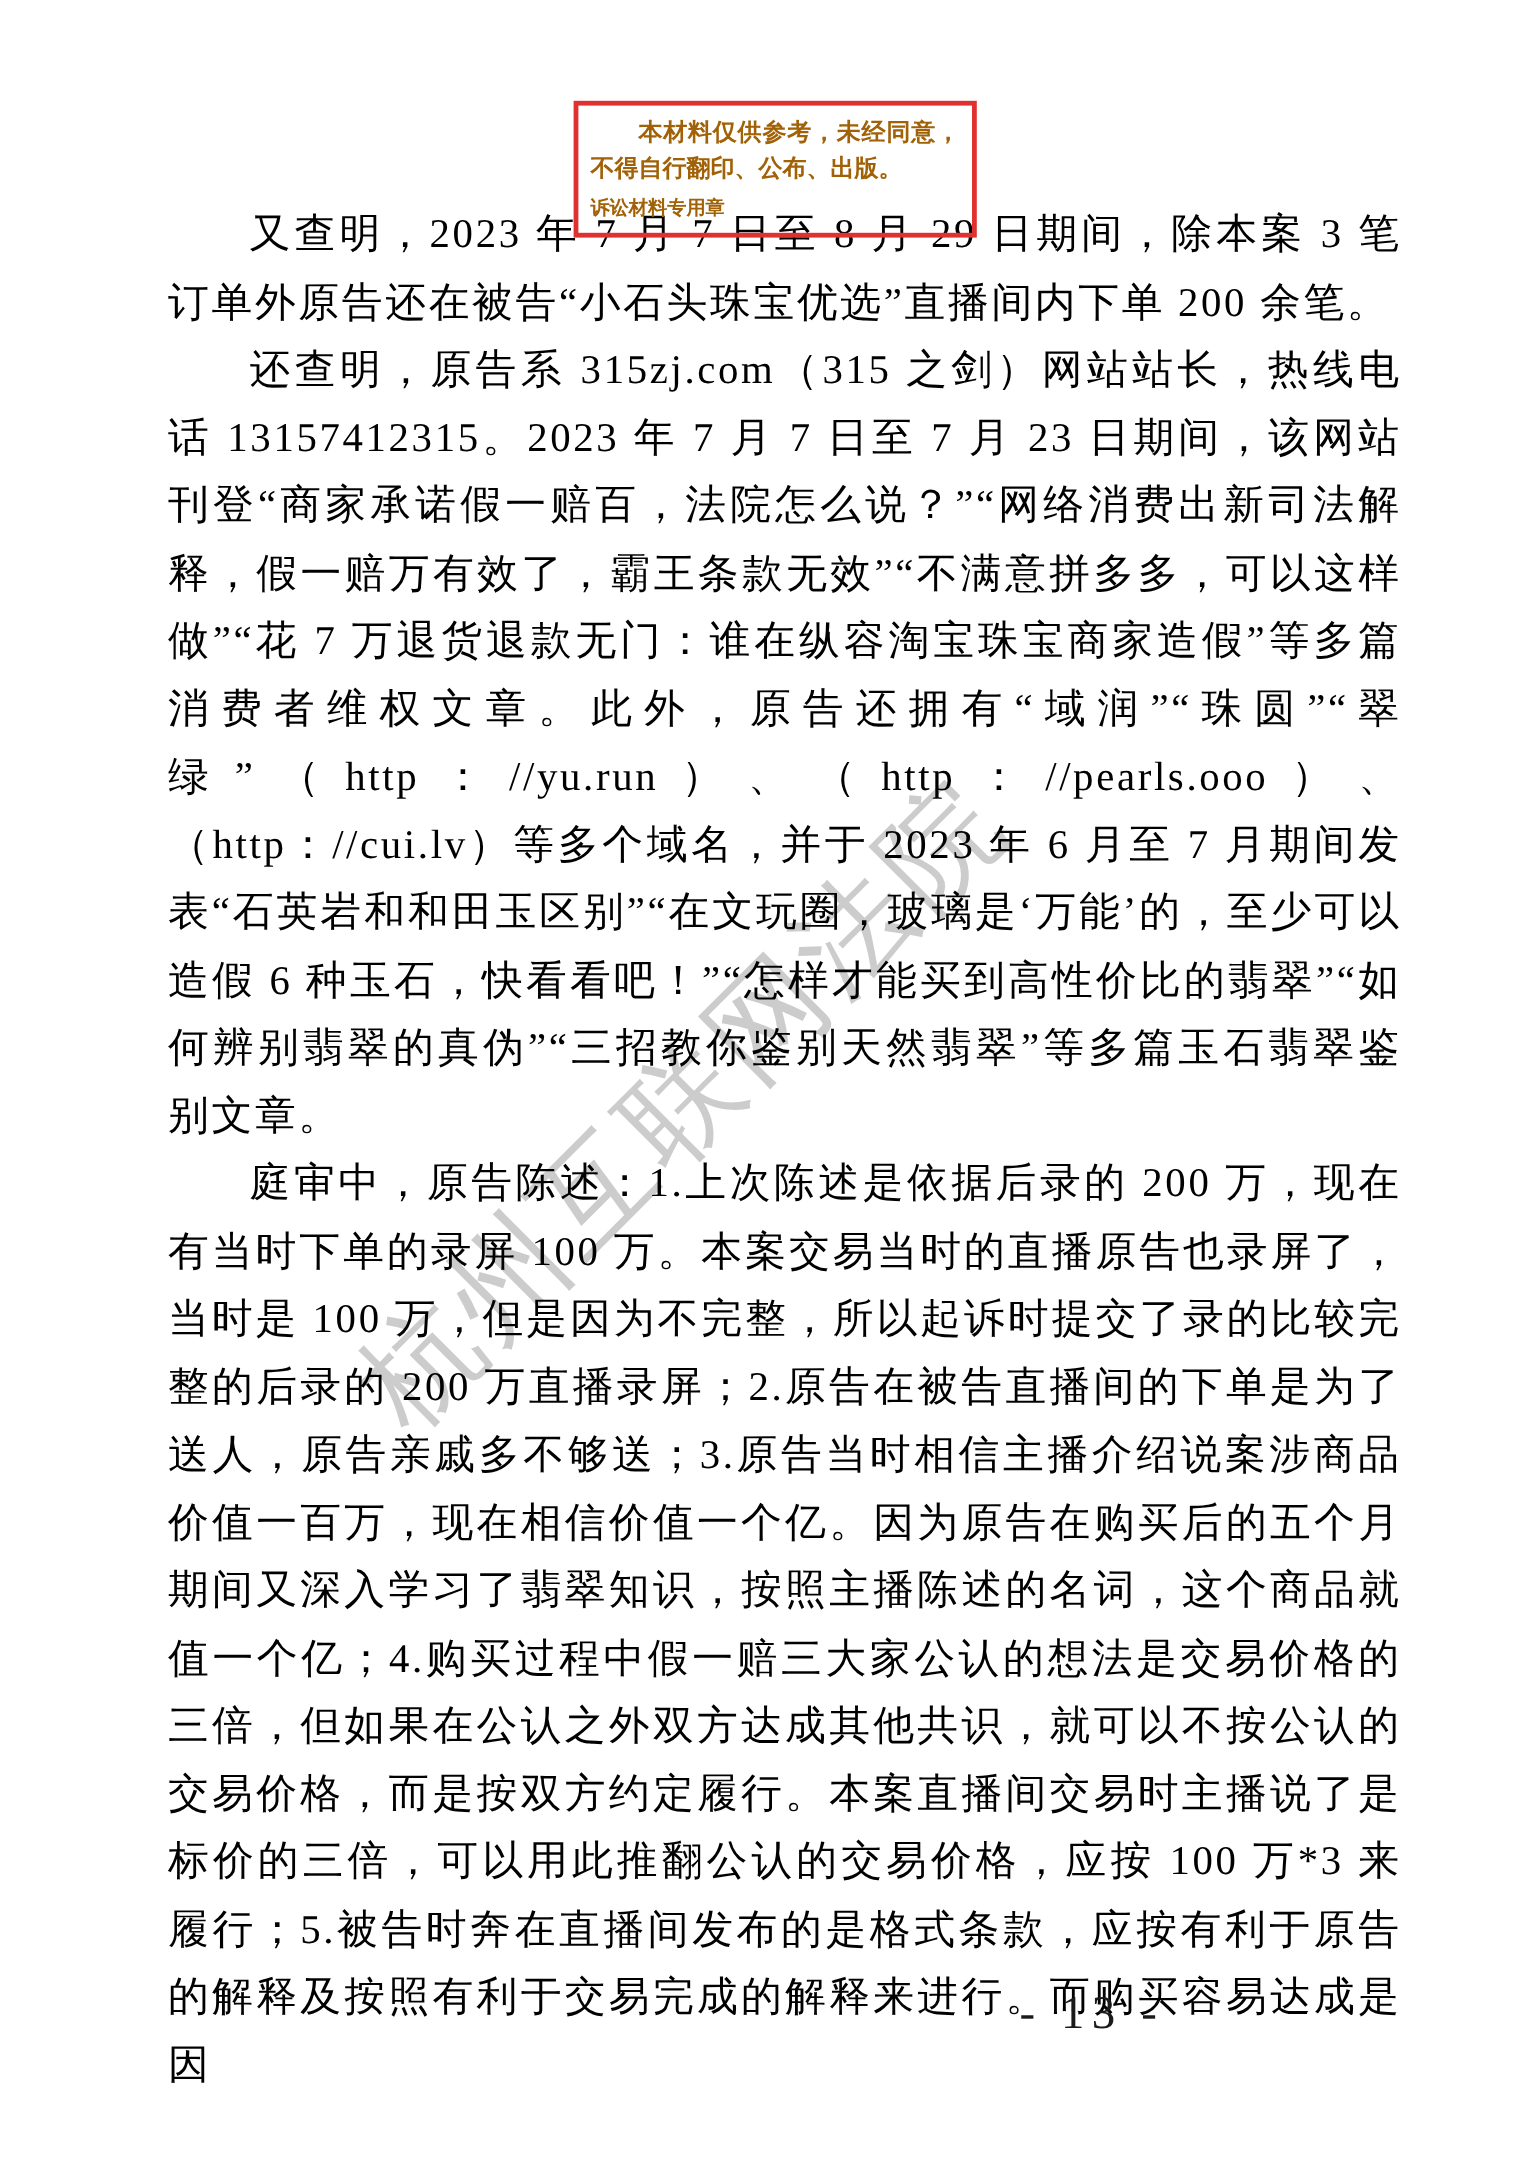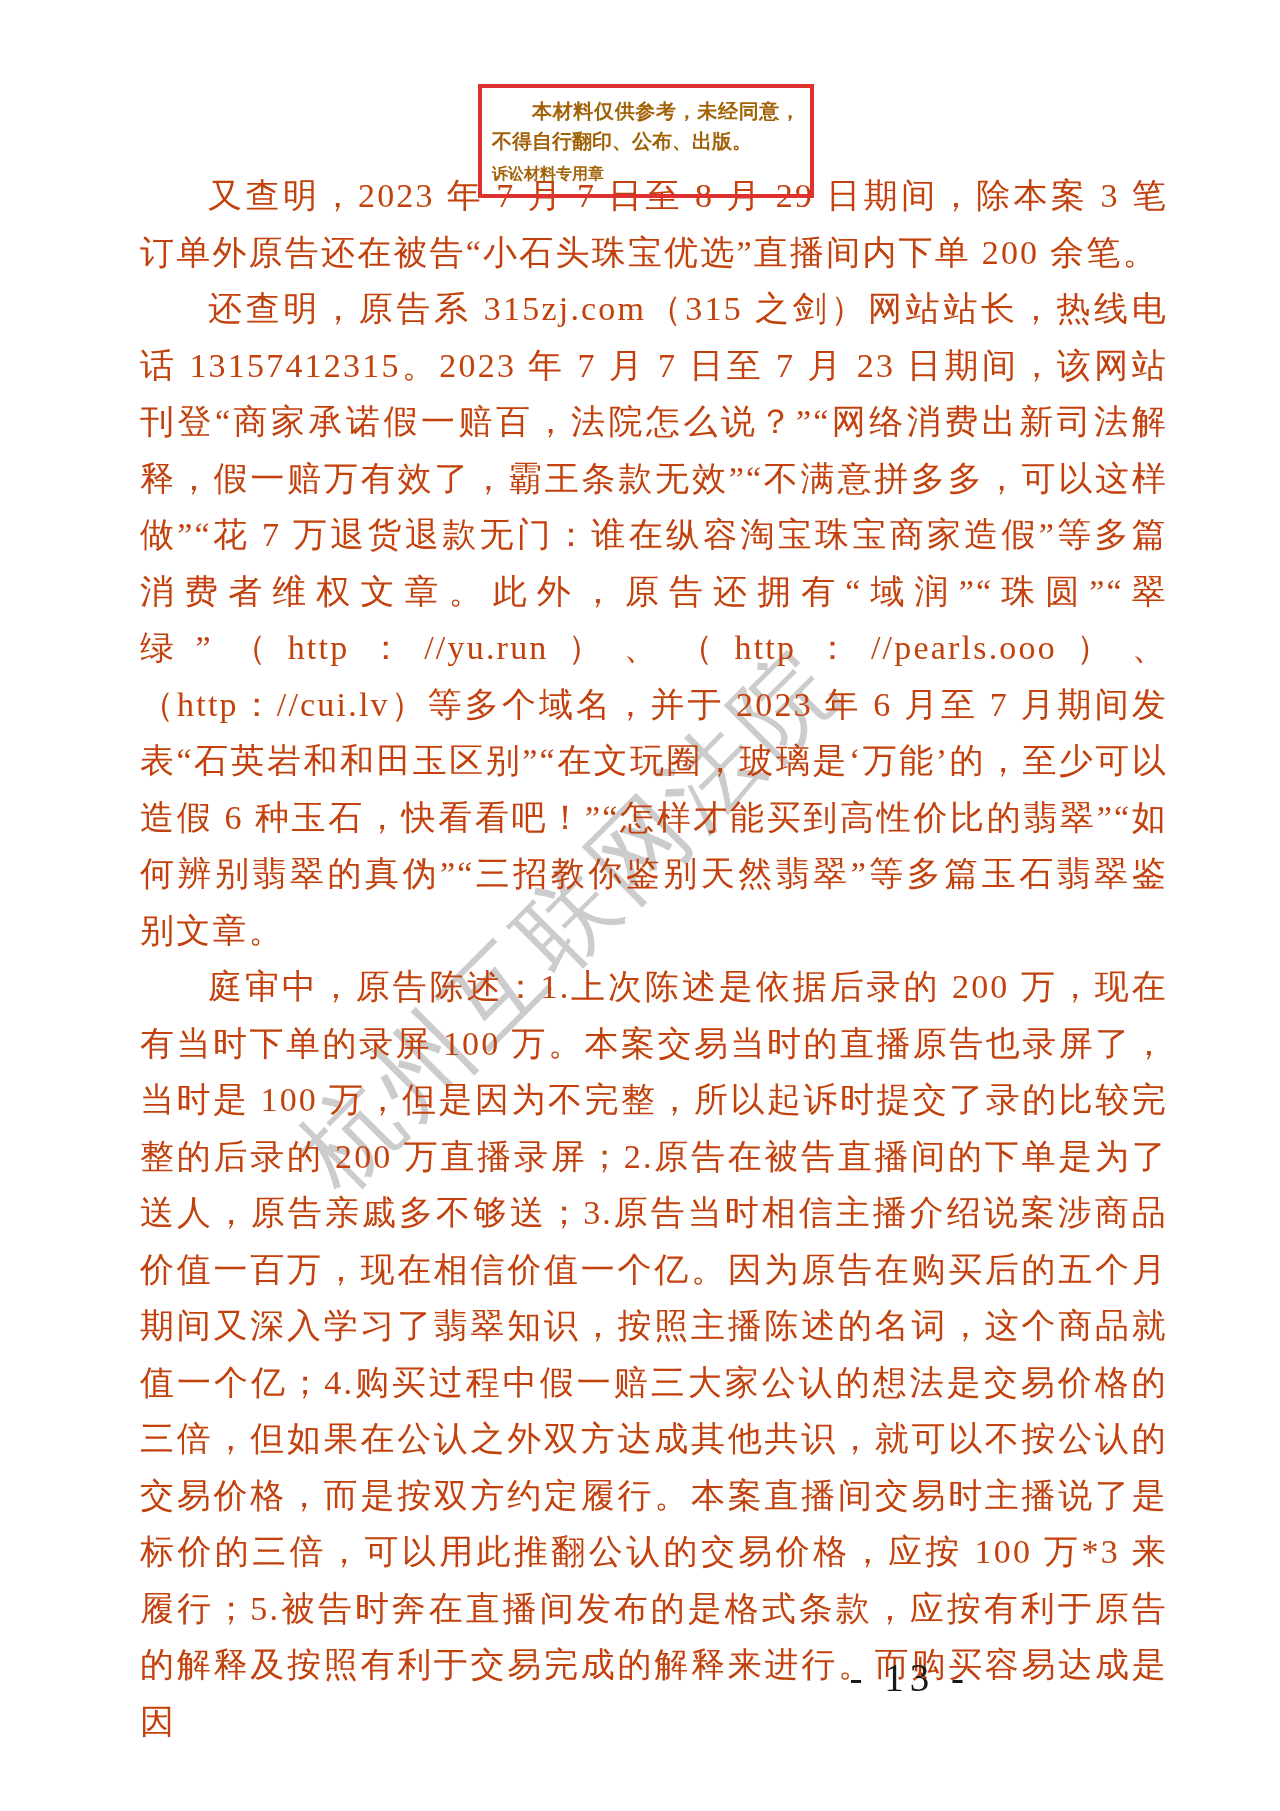--- a/index.html
+++ b/index.html
@@ -32,21 +32,21 @@
     pointer-events: none;
     z-index: 1;
   }
 
   
   .content {
     position: absolute;
     left: 140px; top: 168px;
     width: 1028px;
     z-index: 2;
-    color: #c2410c;
+    color: #000000;
   }
   .content p {
     margin: 0;
     text-indent: 2em;
     font-size: 34px;
     line-height: 56.5px;
     letter-spacing: 2.2px;
     text-align: justify;
     text-justify: inter-character;
     font-family: "Liberation Serif", serif;

